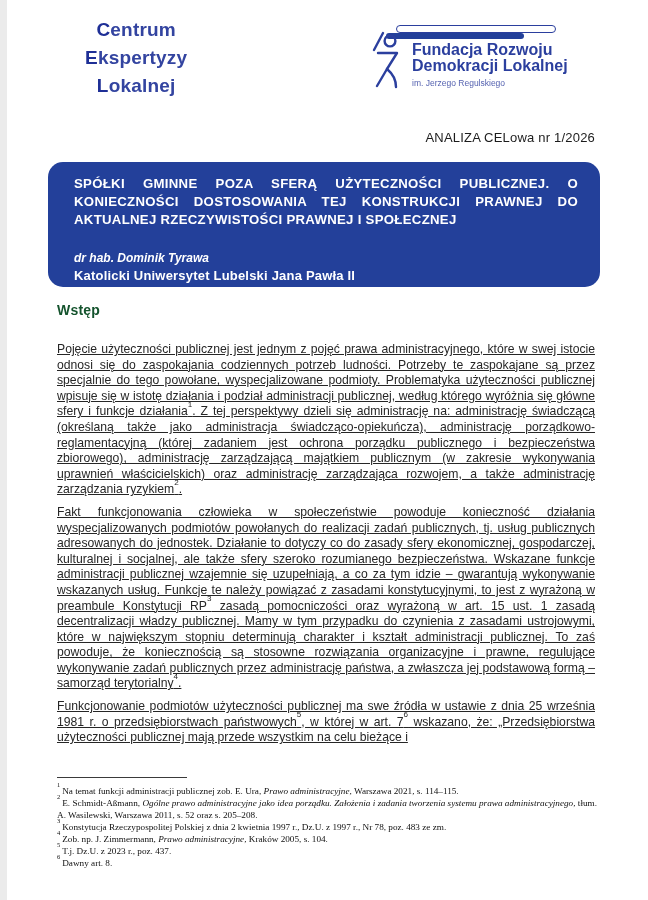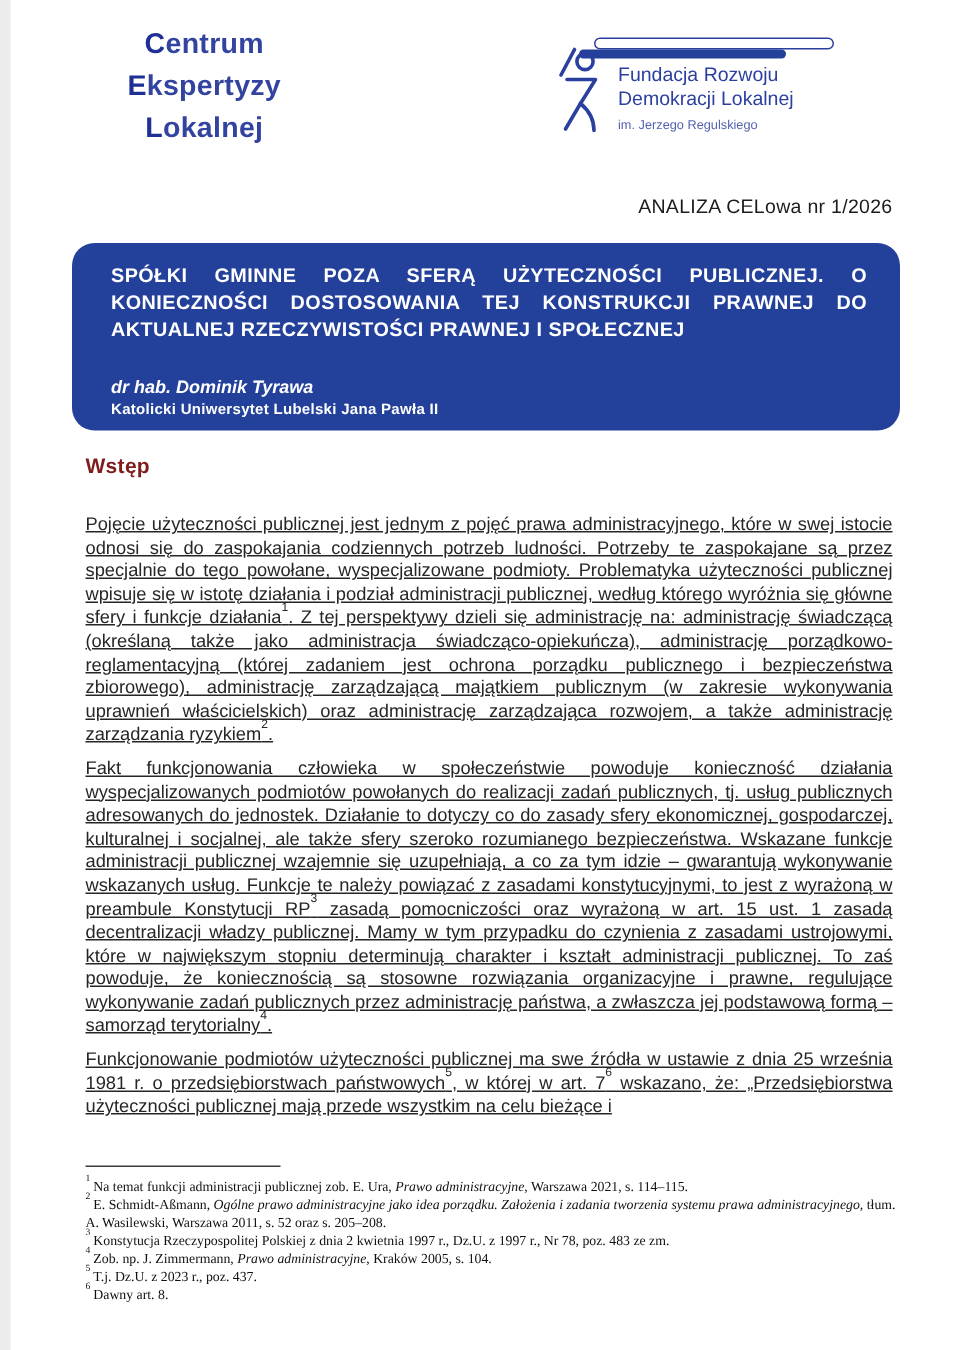--- a/index.html
+++ b/index.html
@@ -14,37 +14,37 @@
   .brand .ln{display:block;color:#3344a0;font-weight:600;letter-spacing:.2px;text-align:center;}
   .brand .ini{color:#1e2f96;font-weight:800;}
 
   .frdl{position:absolute;left:366px;top:14px;width:230px;height:84px;}
   .frdl .bar-outline{position:absolute;left:30px;top:11px;width:158px;height:6px;
     border:1.6px solid #2b3f9e;border-radius:4px;background:#fff;}
   .frdl .bar-solid{position:absolute;left:20px;top:19px;width:138px;height:6px;
     background:#23409a;border-radius:4px;}
   .frdl .figure{position:absolute;left:2px;top:14px;}
   .frdl .frdl-text{position:absolute;left:46px;top:28px;}
-  .frdl .frdl-name{font-size:13px;font-weight:400;color:#2b3f9e;line-height:16px;}
+  .frdl .frdl-name{font-size:16px;font-weight:700;color:#2b3f9e;line-height:16px;}
   .frdl .frdl-sub{font-size:8.5px;color:#5562b0;margin-top:4px;font-weight:500;}
 
   .issue-label{position:absolute;right:53px;top:130px;font-size:13px;color:#1c1c1c;
     font-weight:400;letter-spacing:.2px;}
 
   
   .title-box{position:absolute;left:48px;top:162px;width:552px;height:125px;
     background:#23409a;border-radius:15px;box-sizing:border-box;padding:13px 22px 16px 26px;color:#fff;}
   .title-box h1{margin:0;font-size:13.2px;font-weight:700;line-height:18px;
     text-align:justify;letter-spacing:.3px;}
   .title-box .author{font-style:italic;font-size:12px;margin-top:22px;font-weight:700;}
-  .title-box .affil{font-size:10px;font-weight:700;margin-top:3px;letter-spacing:.2px;}
+  .title-box .affil{font-size:13px;font-weight:700;margin-top:3px;letter-spacing:.2px;}
 
   
   .section-heading{position:absolute;left:57px;top:302px;font-size:14px;font-weight:700;
-    color:#7f1d1d;letter-spacing:.2px;}
+    color:#14532d;letter-spacing:.2px;}
   .body-text{position:absolute;left:57px;width:538px;top:342px;color:#262626;
     font-size:12.2px;line-height:15.6px;text-align:justify;}
   .body-text p{margin:0 0 7px 0;text-decoration:underline;}
   .body-text sup{font-size:66%;line-height:0;position:relative;top:-.45em;}
 
   
   .footnote-sep{position:absolute;left:57px;top:777px;width:130px;height:0;
     border-top:1.6px solid #3a3a3a;}
   .footnotes{position:absolute;left:57px;width:540px;top:785px;
     font-family:"Liberation Serif",serif;font-size:9.2px;line-height:12px;color:#101010;

